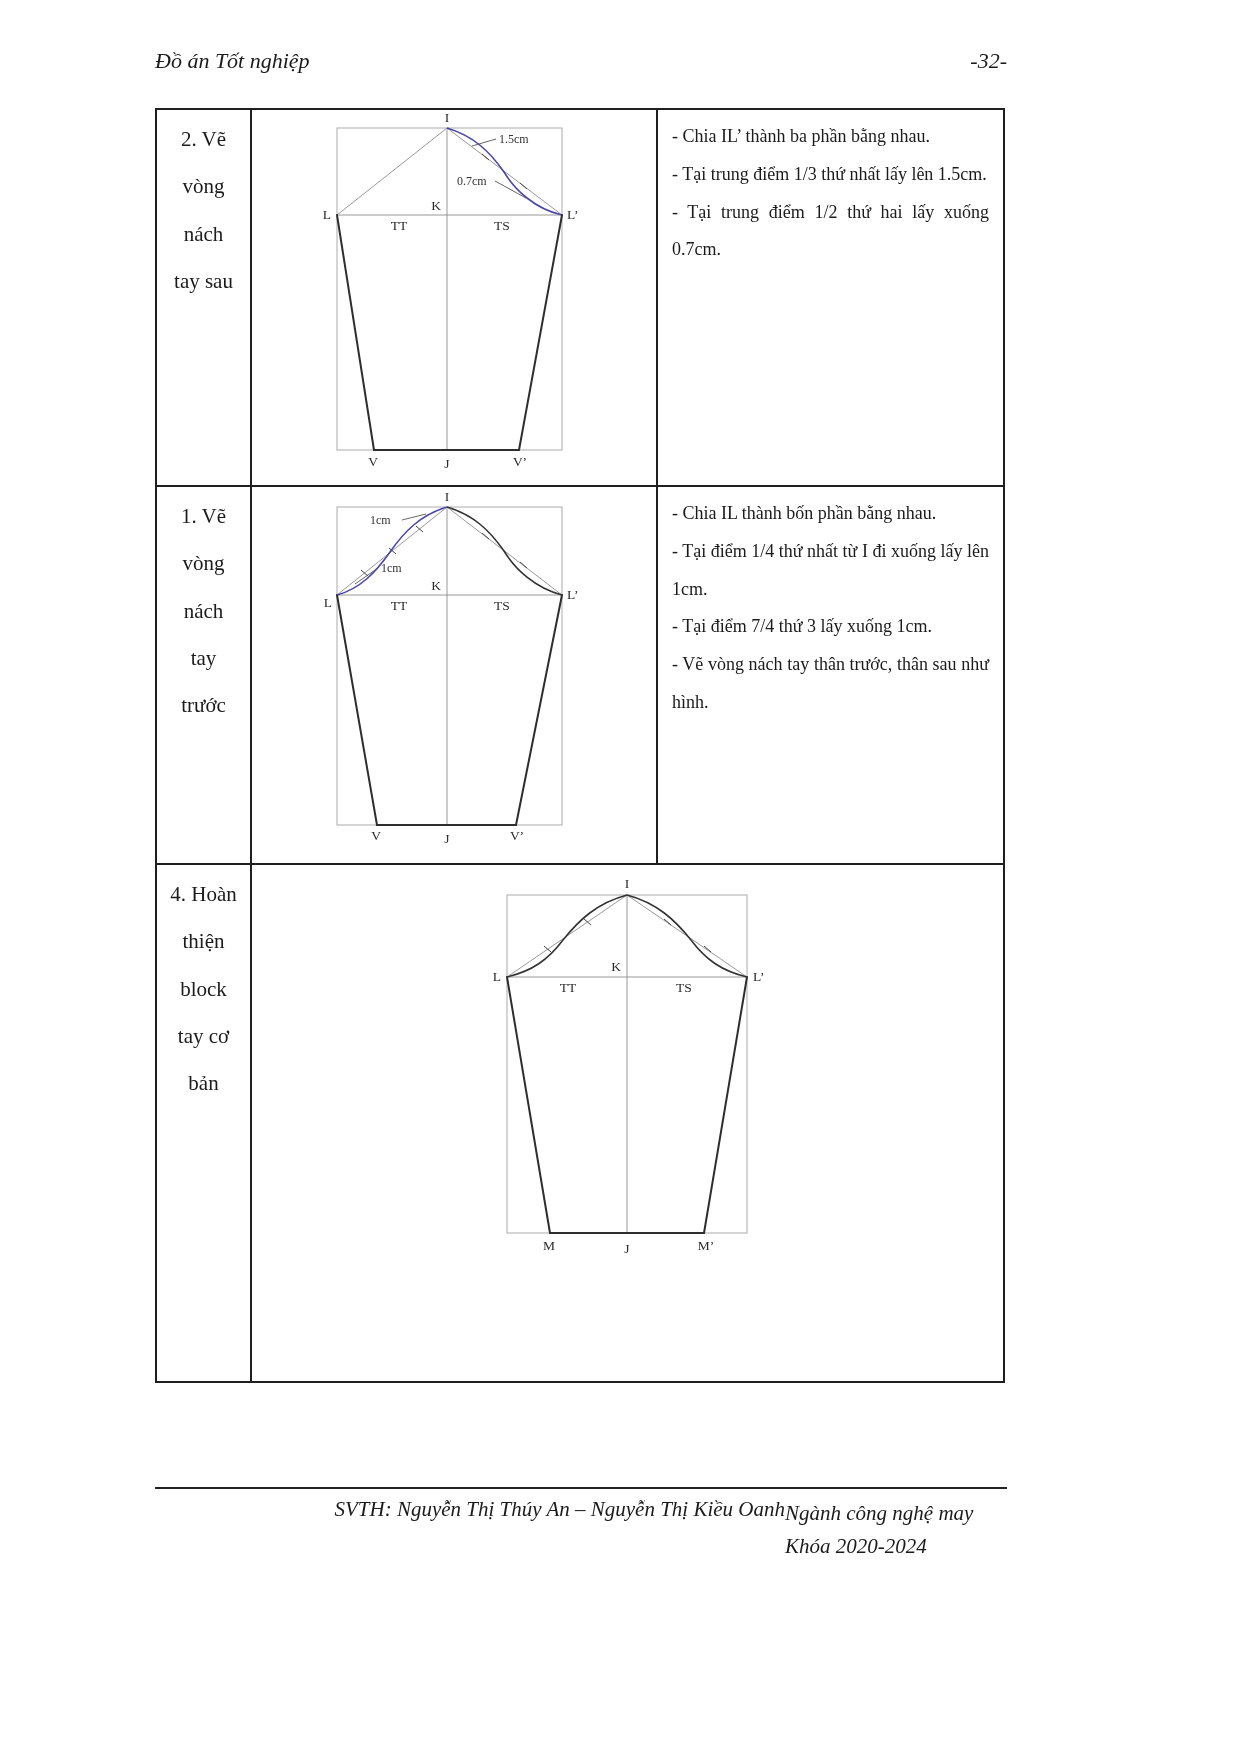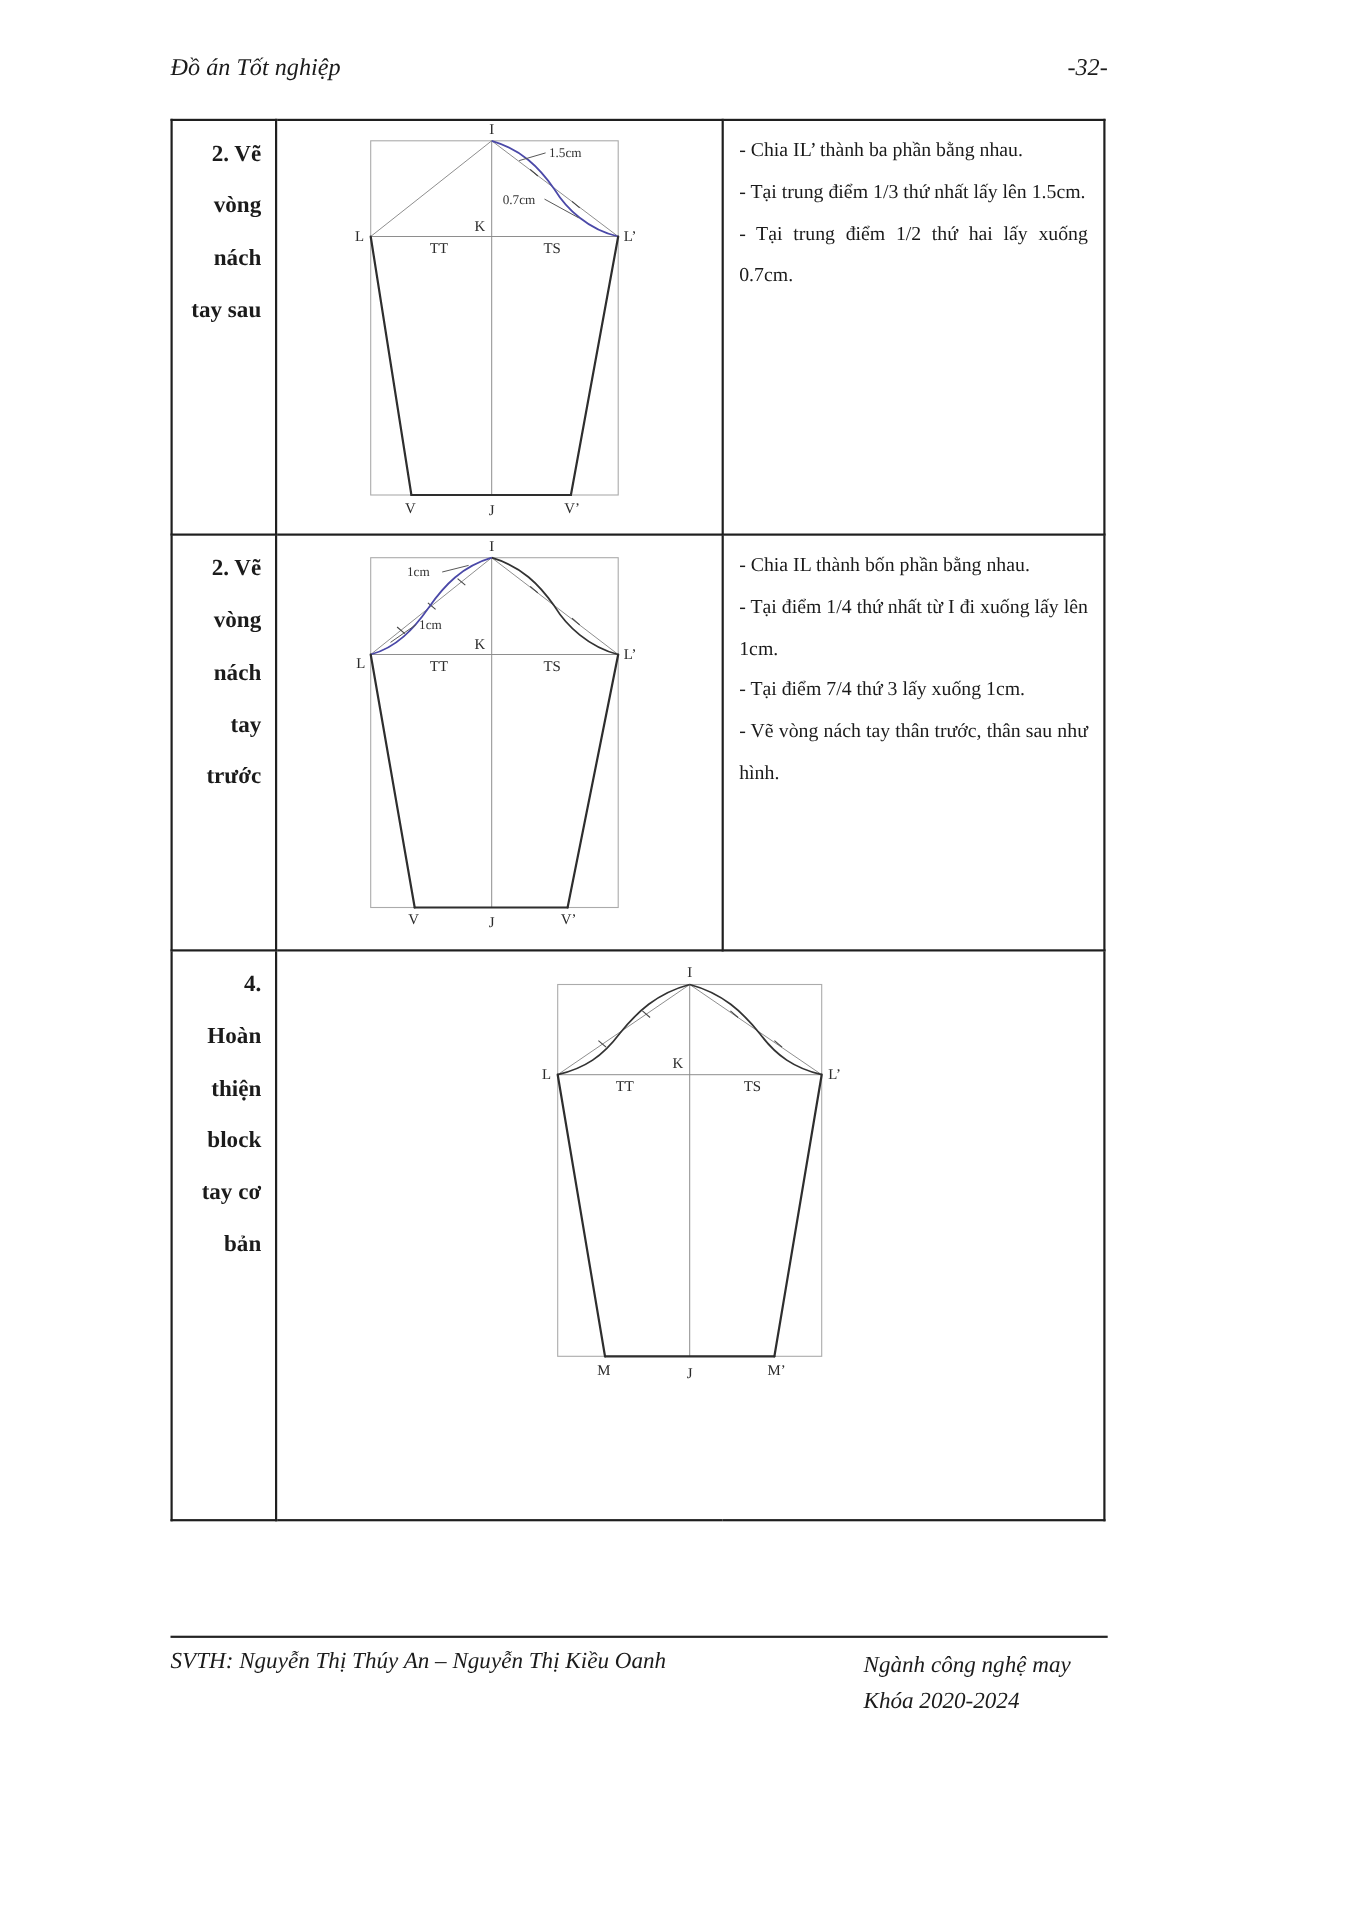--- a/index.html
+++ b/index.html
@@ -26,22 +26,22 @@
     border:2px solid #1f1f1f; vertical-align:top; overflow:hidden;
   }
   td.label-cell  { width:95px; }
   td.diagram-cell{ width:406px; padding:0; }
   td.text-cell   { width:347px; padding:8px 14px 0 14px; }
   tr.row-h1 td { height:377px; }
   tr.row-h2 td { height:378px; }
   tr.row-h3 td { height:518px; }
 
   .label-inner {
-    width:68px; margin:6px auto 0 auto; text-align:right;
-    font-weight:bold; font-size:21px; line-height:2.25;
+    width:68px; margin:6px auto 0 auto; text-align:center;
+    font-weight:normal; font-size:21px; line-height:2.25;
   }
   .text-cell p {
     font-size:18px; line-height:2.1; text-align:justify;
     margin:0;
   }
 
   .diagram-wrap { width:100%; height:100%; display:flex; align-items:flex-start; justify-content:center; }
   svg.pattern-svg { display:block; }
 
   
@@ -52,21 +52,21 @@
   .curve-accent { fill:none; stroke-width:1.6; }
   .leader { stroke:#555555; stroke-width:0.9; }
   .tick   { stroke:#454545; stroke-width:1; }
   svg text { font-family:"Liberation Serif", serif; font-size:13.5px; fill:#2b2b2b; }
   svg text.ann { font-size:12px; fill:#333; }
 
   
   .page-footer {
     position:absolute; top:1487px; left:155px; width:852px;
     border-top:2px solid #232323; padding-top:8px;
-    display:flex; justify-content:space-between;
+    display:flex; justify-content:flex-end;
     font-style:italic; font-size:21px;
   }
   .footer-right { width:222px; line-height:1.55; }
 </style>
 </head>
 <body>
 
 <div class="page-header">
   <span>Đồ án Tốt nghiệp</span>
   <span>-32-</span>
@@ -111,21 +111,21 @@
     </td>
     <td class="text-cell">
       <p>- Chia IL’ thành ba phần bằng nhau.</p>
       <p>- Tại trung điểm 1/3 thứ nhất lấy lên 1.5cm.</p>
       <p>- Tại trung điểm 1/2 thứ hai lấy xuống 0.7cm.</p>
     </td>
   </tr>
 
   <tr class="row-h2">
     <td class="label-cell">
-      <div class="label-inner">2. Vẽ vòng nách tay trước</div>
+      <div class="label-inner">1. Vẽ vòng nách tay trước</div>
     </td>
     <td class="diagram-cell">
       <div class="diagram-wrap">
         <svg class="pattern-svg" width="404" height="374" viewBox="0 0 404 374">
           <rect class="frame" x="85" y="20" width="225" height="318"></rect>
           <line class="thin" x1="85" y1="108" x2="310" y2="108"></line>
           <line class="thin" x1="195" y1="20" x2="195" y2="338"></line>
           <line class="thin" x1="85" y1="108" x2="195" y2="20"></line>
           <line class="thin" x1="195" y1="20" x2="310" y2="108"></line>
           <line class="tick" x1="164" y1="39" x2="171" y2="45"></line>

